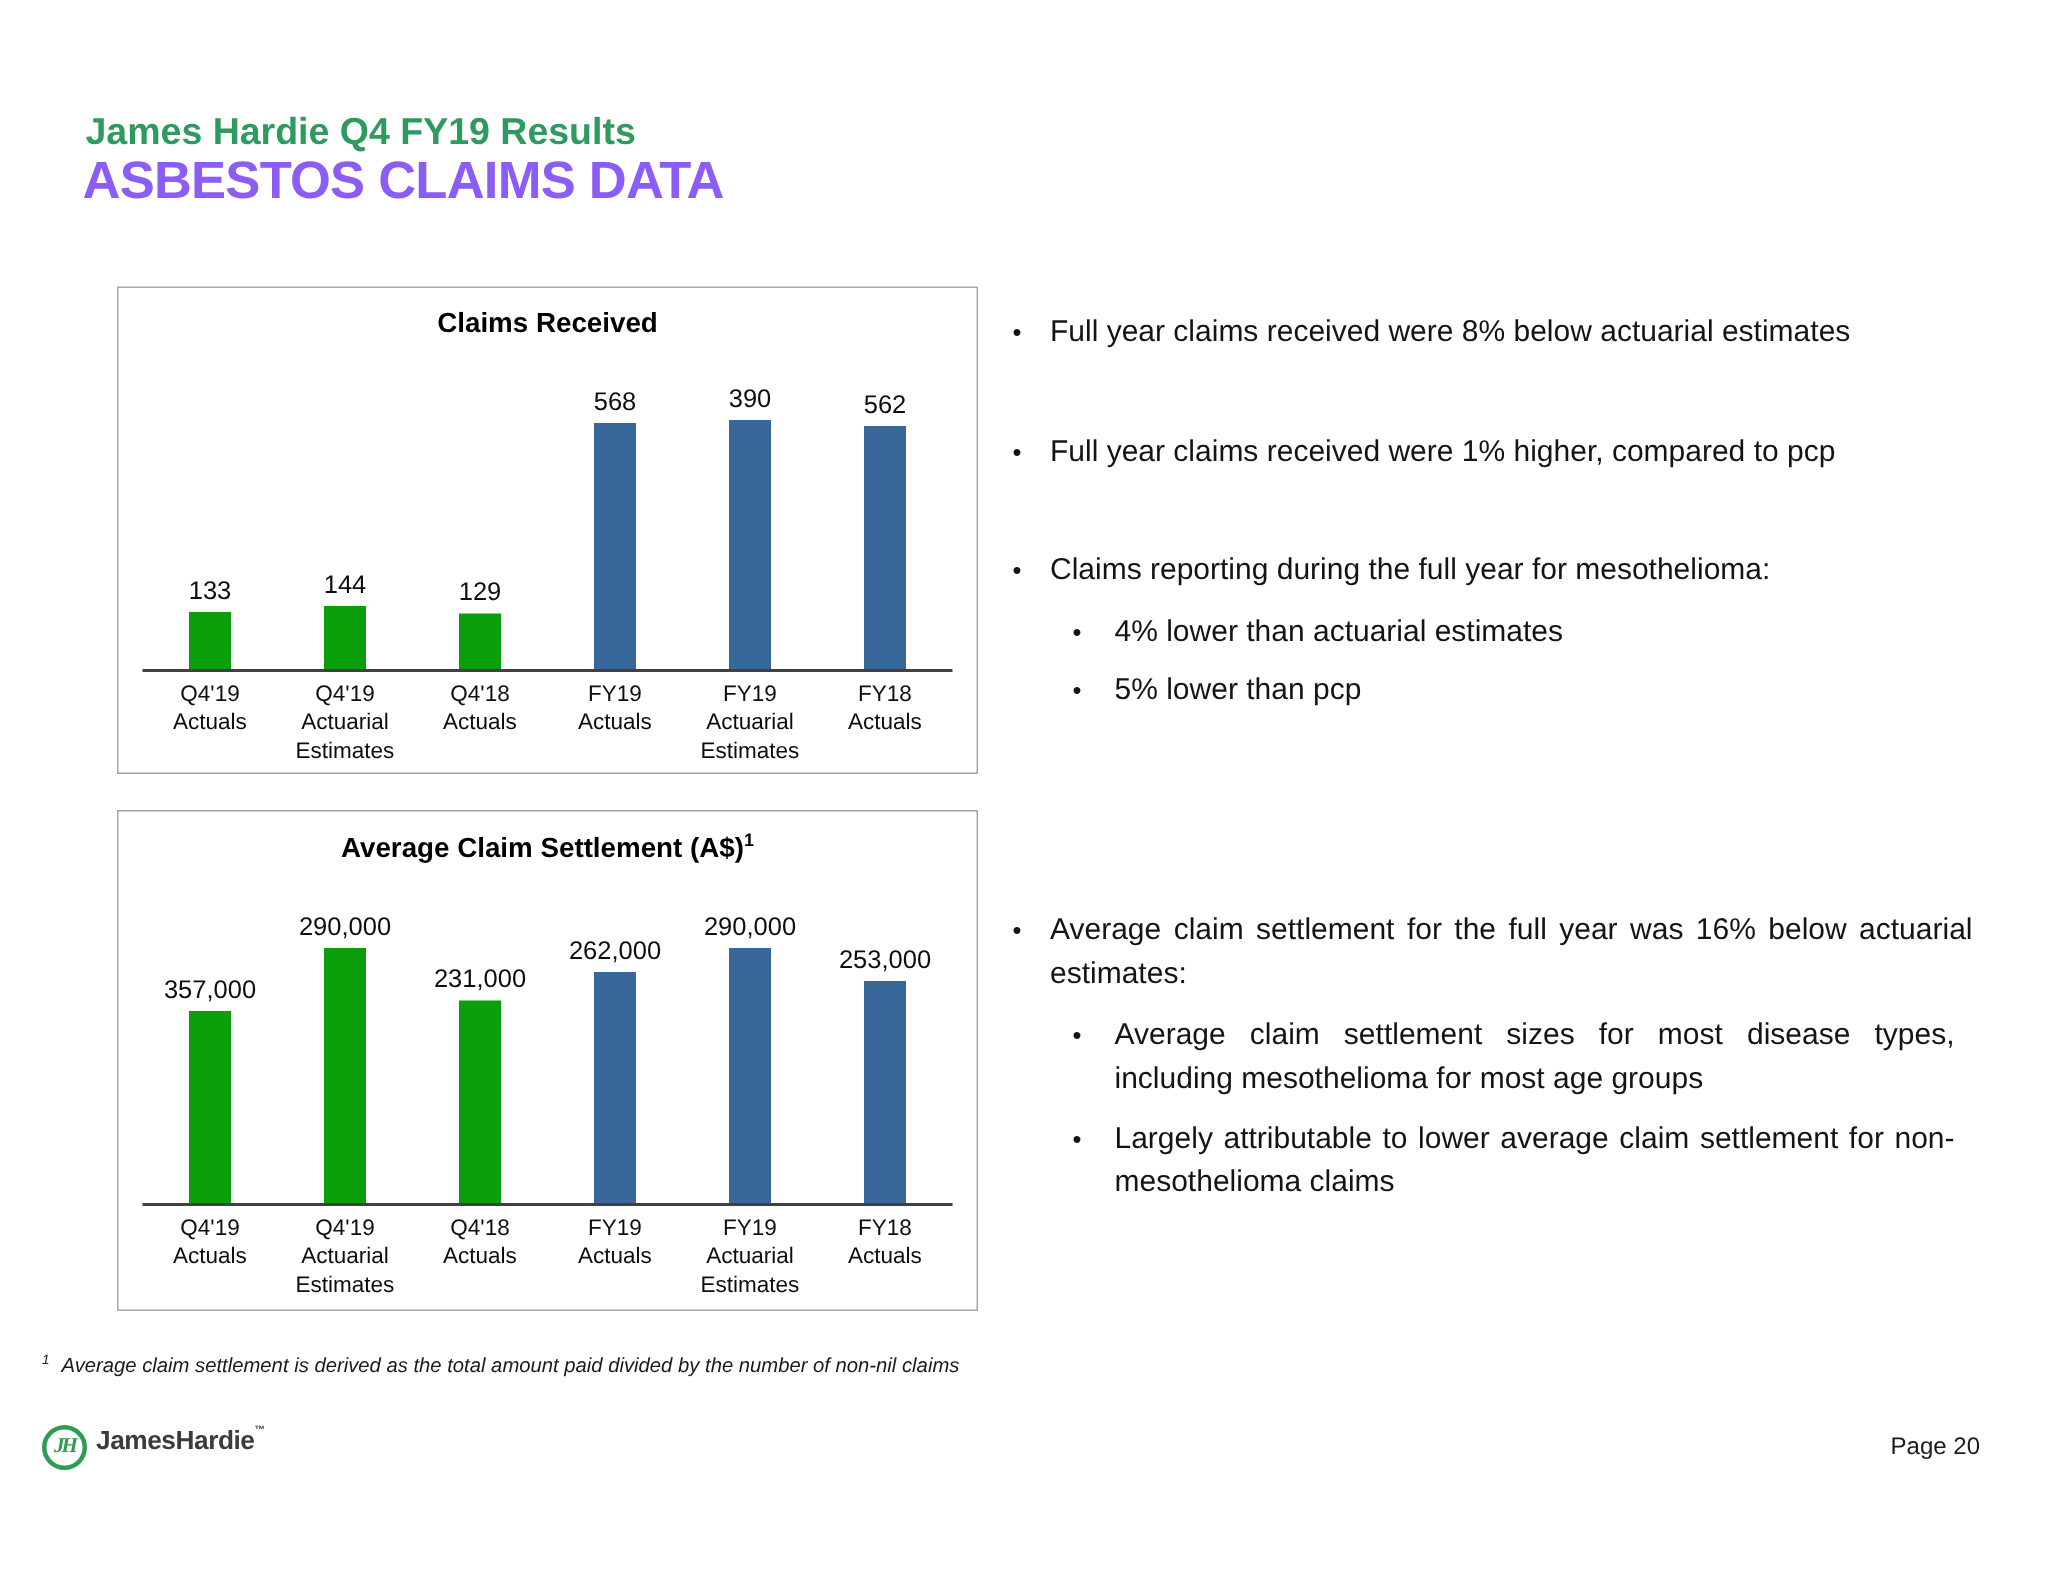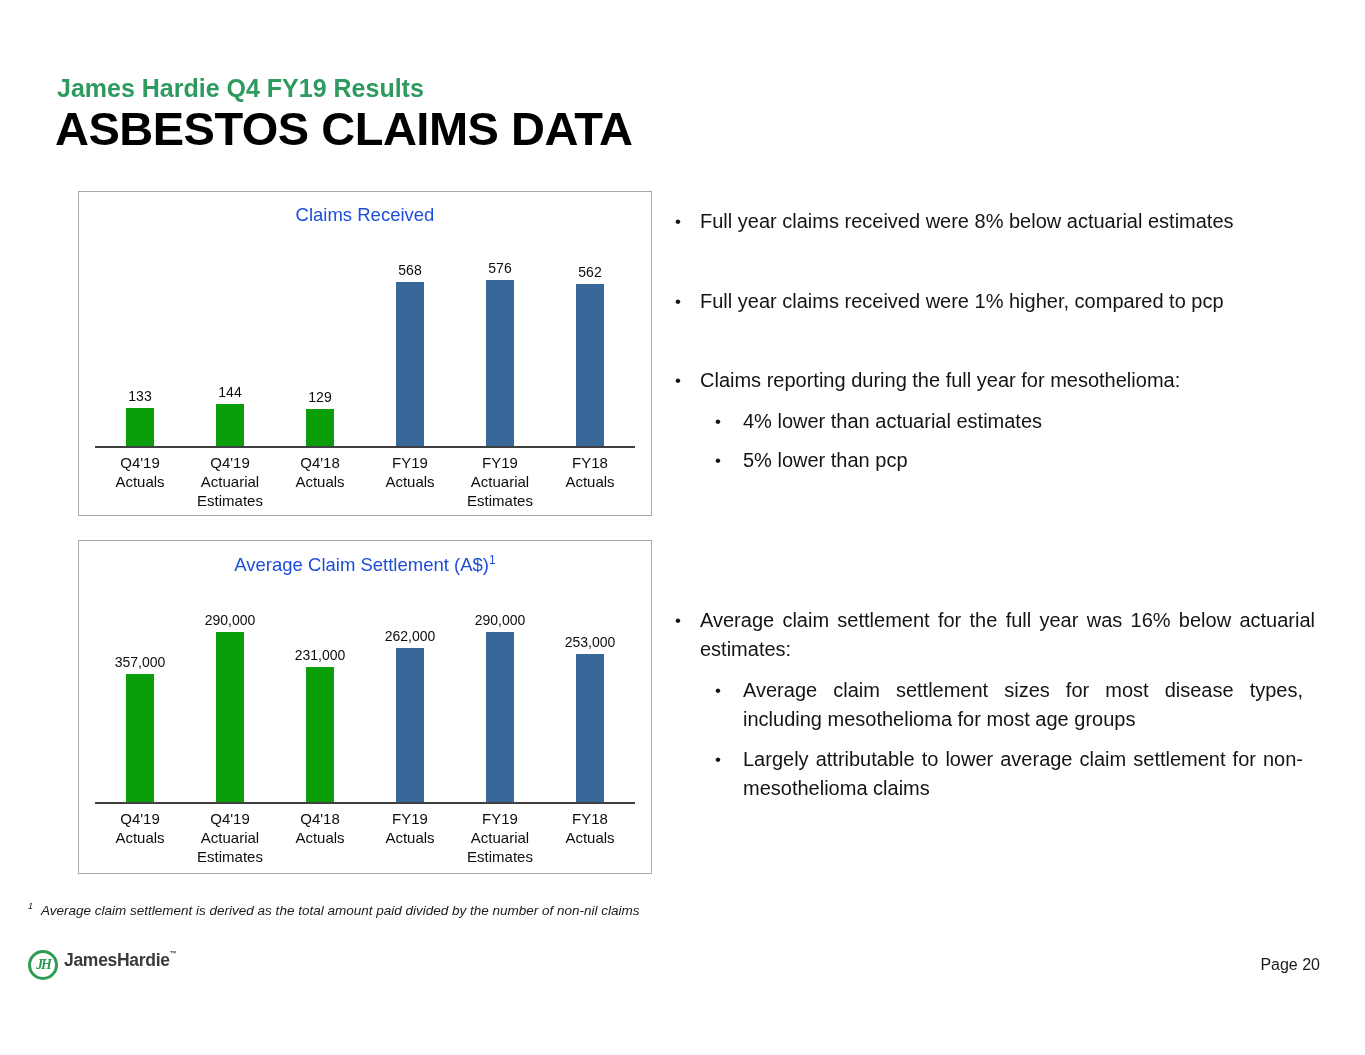--- a/index.html
+++ b/index.html
@@ -6,38 +6,38 @@
   .slide {
     position:relative; width:1365px; height:1055px; background:#ffffff;
     font-family:"Liberation Sans", sans-serif; color:#111; overflow:hidden;
   }
   .eyebrow {
     position:absolute; left:57px; top:74px;
     font-size:25px; font-weight:bold; color:var(--accent-green,#2E9A60);
   }
   .page-title {
     position:absolute; left:55px; top:101px; margin:0;
-    font-size:47px; font-weight:bold; letter-spacing:-0.5px; color:#000000;
+    font-size:35px; font-weight:bold; letter-spacing:-0.5px; color:#8b5cf6;
   }
   
   .chart-box {
     position:absolute; left:78px; width:574px; background:#fff;
     border:1px solid #a9a9a9; box-sizing:border-box;
   }
   .chart-box.first  { top:191px; height:325px; }
   .chart-box.second { top:540px; height:334px; }
   .chart-title {
-    margin-top:12px; text-align:center; font-size:18.5px; font-weight:normal; color:#1d4ed8;
+    margin-top:12px; text-align:center; font-size:18.5px; font-weight:bold; color:#000000;
   }
   .chart-title sup { font-size:12px; }
   .plot { display:flex; align-items:flex-end; margin:0 16px; }
   .plot .col {
     flex:1; display:flex; flex-direction:column; align-items:center; justify-content:flex-end;
   }
-  .plot .val { font-size:14px; color:#0d0d0d; margin-bottom:4px; white-space:nowrap; }
+  .plot .val { font-size:17px; color:#0d0d0d; margin-bottom:4px; white-space:nowrap; }
   .plot .bar { width:28px; }
   .axis { margin:0 16px; border-top:2px solid #404040; }
   .cats { display:flex; margin:5px 16px 0 16px;justify-content:space-between; }
   .cats .cat {
     flex:1; text-align:center; font-size:15px; line-height:19px;
     white-space:pre-line; color:#0d0d0d;
   }
   
   .bullet { position:absolute; left:670px; display:flex; font-size:20px; line-height:29px; color:#141414; }
   .bullet .mark { flex:0 0 auto; }
@@ -90,21 +90,21 @@
         </div>
         <div class="col">
           <div class="val">129</div>
           <div class="bar" style="height: 37px; background: rgb(11, 158, 11);"></div>
         </div>
         <div class="col">
           <div class="val">568</div>
           <div class="bar" style="height: 164px; background: rgb(56, 104, 154);"></div>
         </div>
         <div class="col">
-          <div class="val">576</div>
+          <div class="val">390</div>
           <div class="bar" style="height: 166px; background: rgb(56, 104, 154);"></div>
         </div>
         <div class="col">
           <div class="val">562</div>
           <div class="bar" style="height: 162px; background: rgb(56, 104, 154);"></div>
         </div>
       </div>
     <div class="axis"></div>
     <div class="cats">
         <div class="cat">Q4'19

